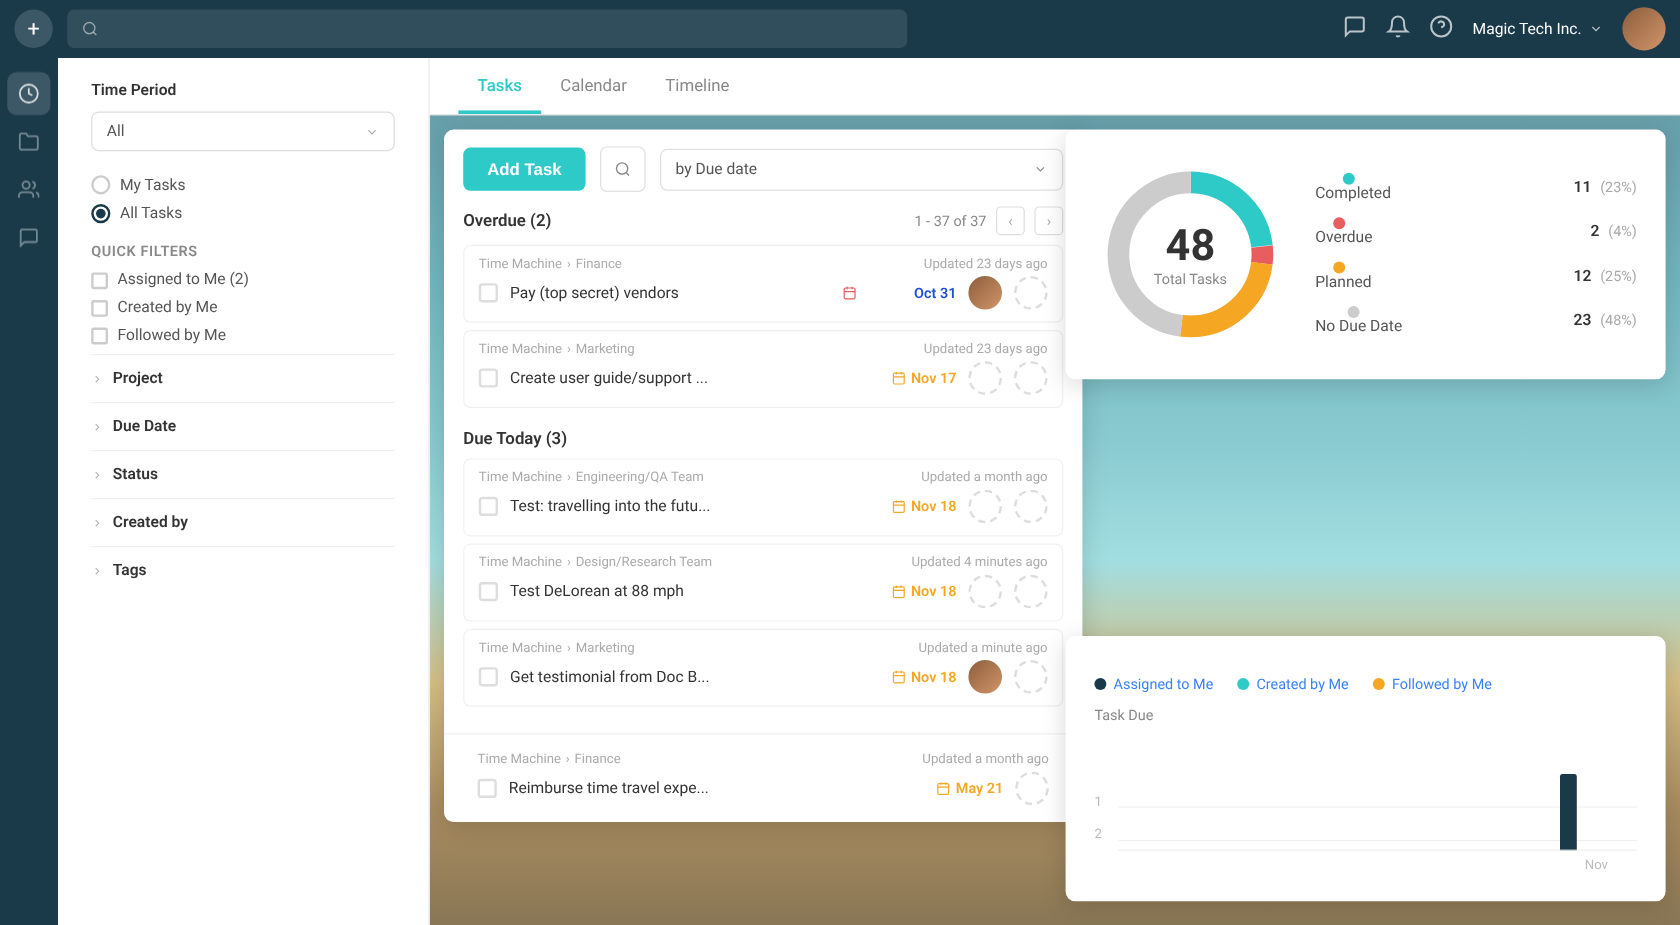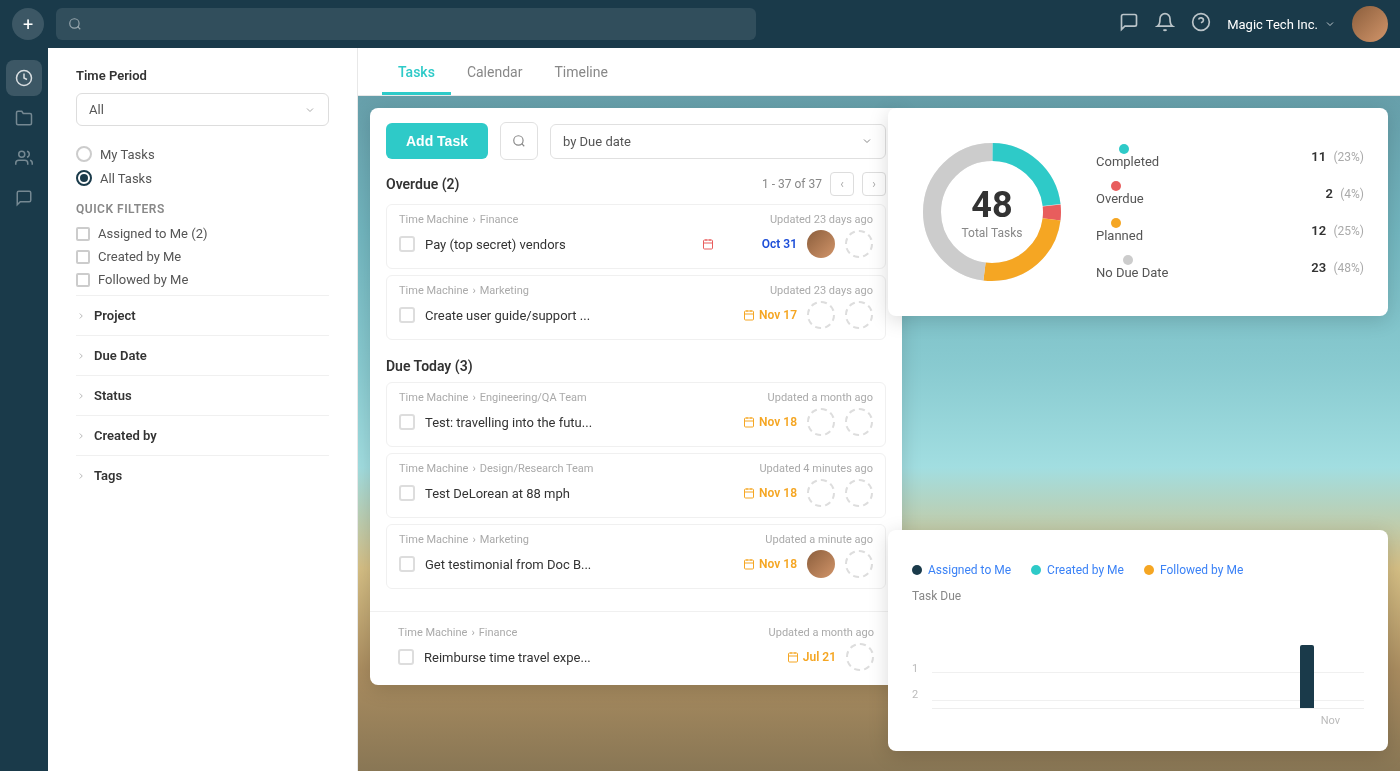--- a/index.html
+++ b/index.html
@@ -697,21 +697,21 @@
           <div class="task-card-body">
             <div class="task-checkbox"></div>
             <span class="task-title">Reimburse time travel expe...</span>
             <div class="task-due-date upcoming">
               <svg width="12" height="12" viewBox="0 0 24 24" fill="none" stroke="#f5a623" stroke-width="2">
                   <rect x="3" y="4" width="18" height="18" rx="2" ry="2"></rect>
                   <line x1="16" y1="2" x2="16" y2="6"></line>
                   <line x1="8" y1="2" x2="8" y2="6"></line>
                   <line x1="3" y1="10" x2="21" y2="10"></line>
                 </svg>
-              <span>Jul 21</span>
+              <span>May 21</span>
             </div>
             <div class="task-assignee-empty"></div>
           </div>
         </div>
       </div>
 
       <div class="stats-panel">
         <div class="donut-section">
           <div class="donut-container">
             <svg width="160" height="160" viewBox="0 0 160 160">

